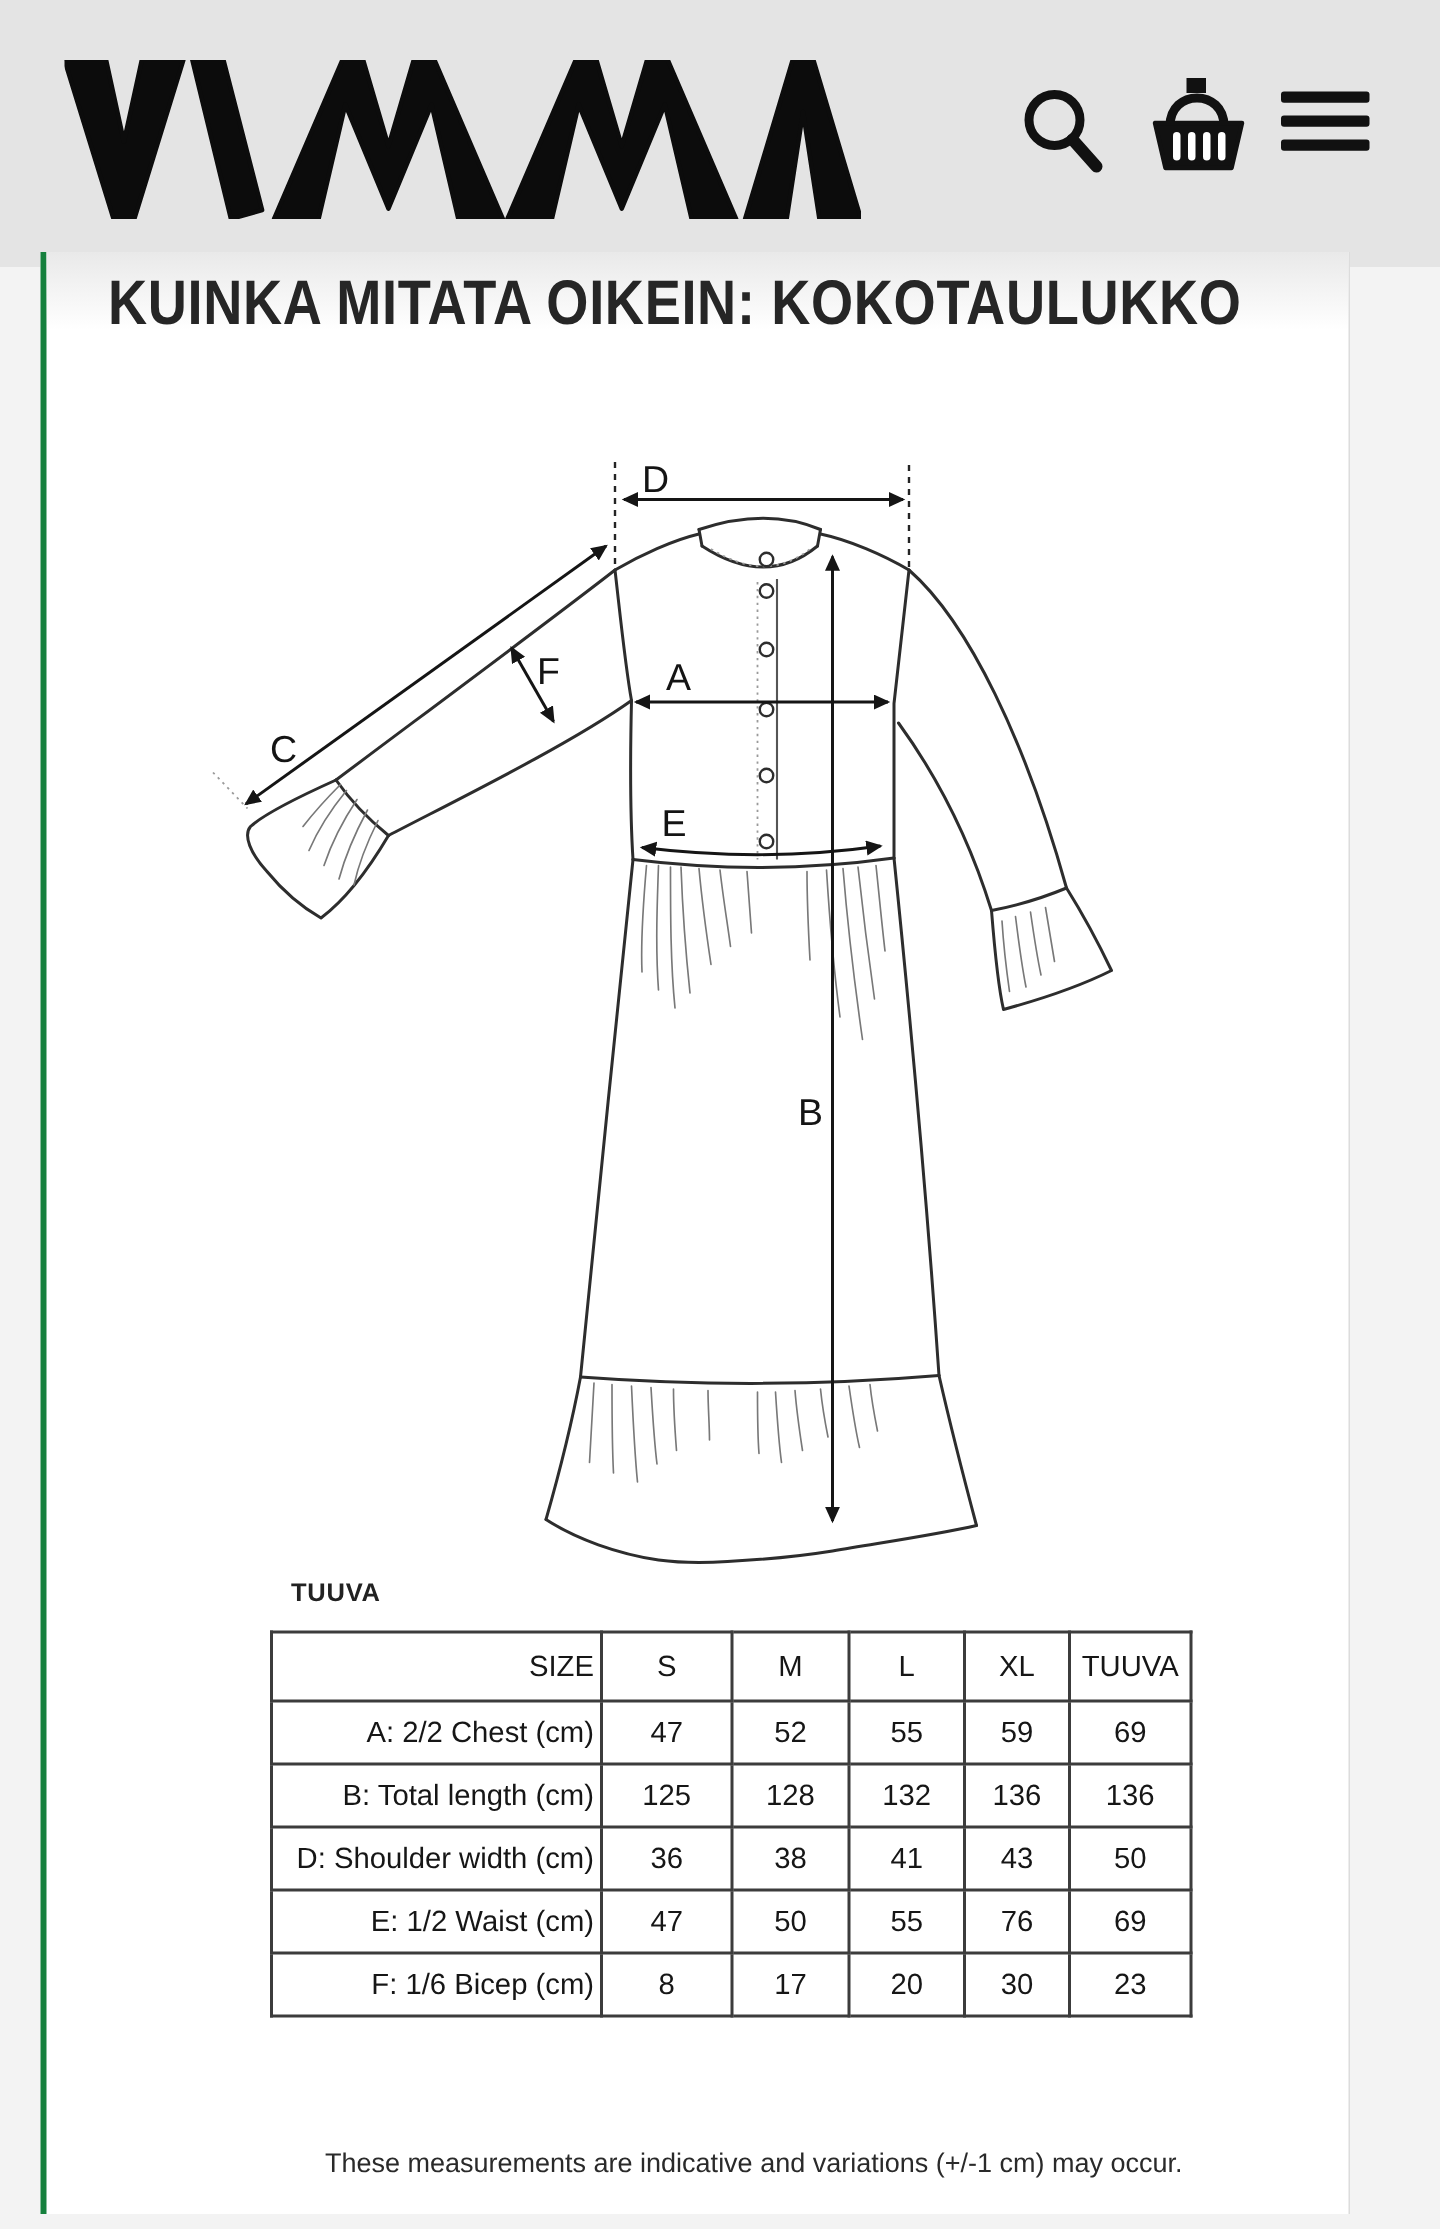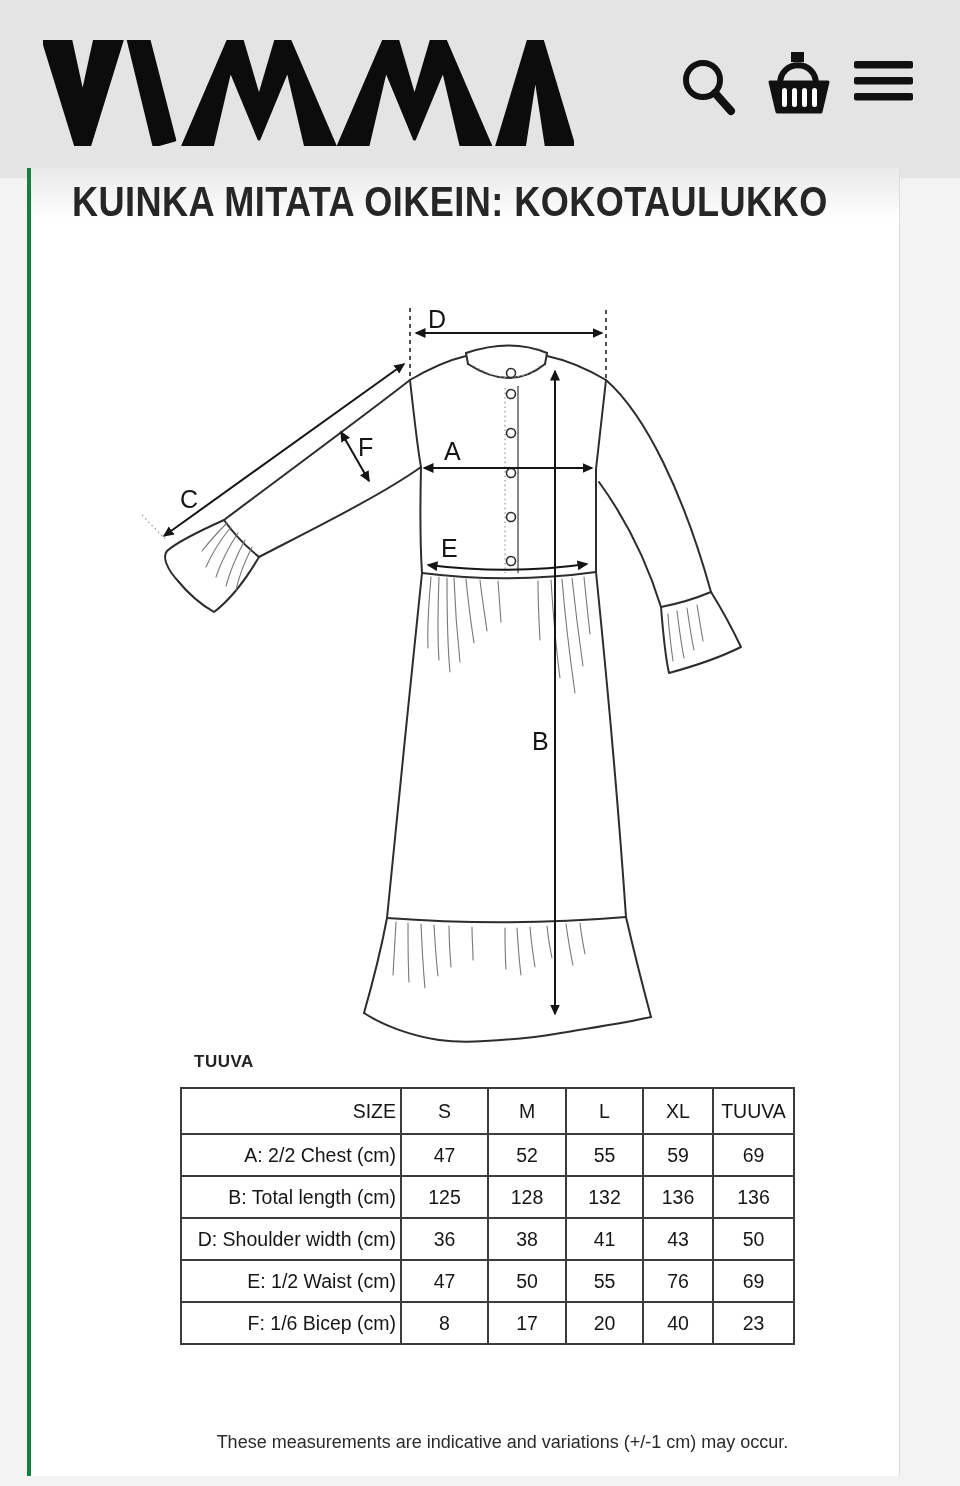--- a/index.html
+++ b/index.html
@@ -240,21 +240,21 @@
             <td>50</td>
             <td>55</td>
             <td>76</td>
             <td>69</td>
           </tr>
           <tr>
             <td>F: 1/6 Bicep (cm)</td>
             <td>8</td>
             <td>17</td>
             <td>20</td>
-            <td>40</td>
+            <td>30</td>
             <td>23</td>
           </tr>
         </tbody>
     </table>
 
     <p class="footnote">These measurements are indicative and variations (+/-1 cm) may occur.</p>
   </main>
 </div>
 
 </body></html>

